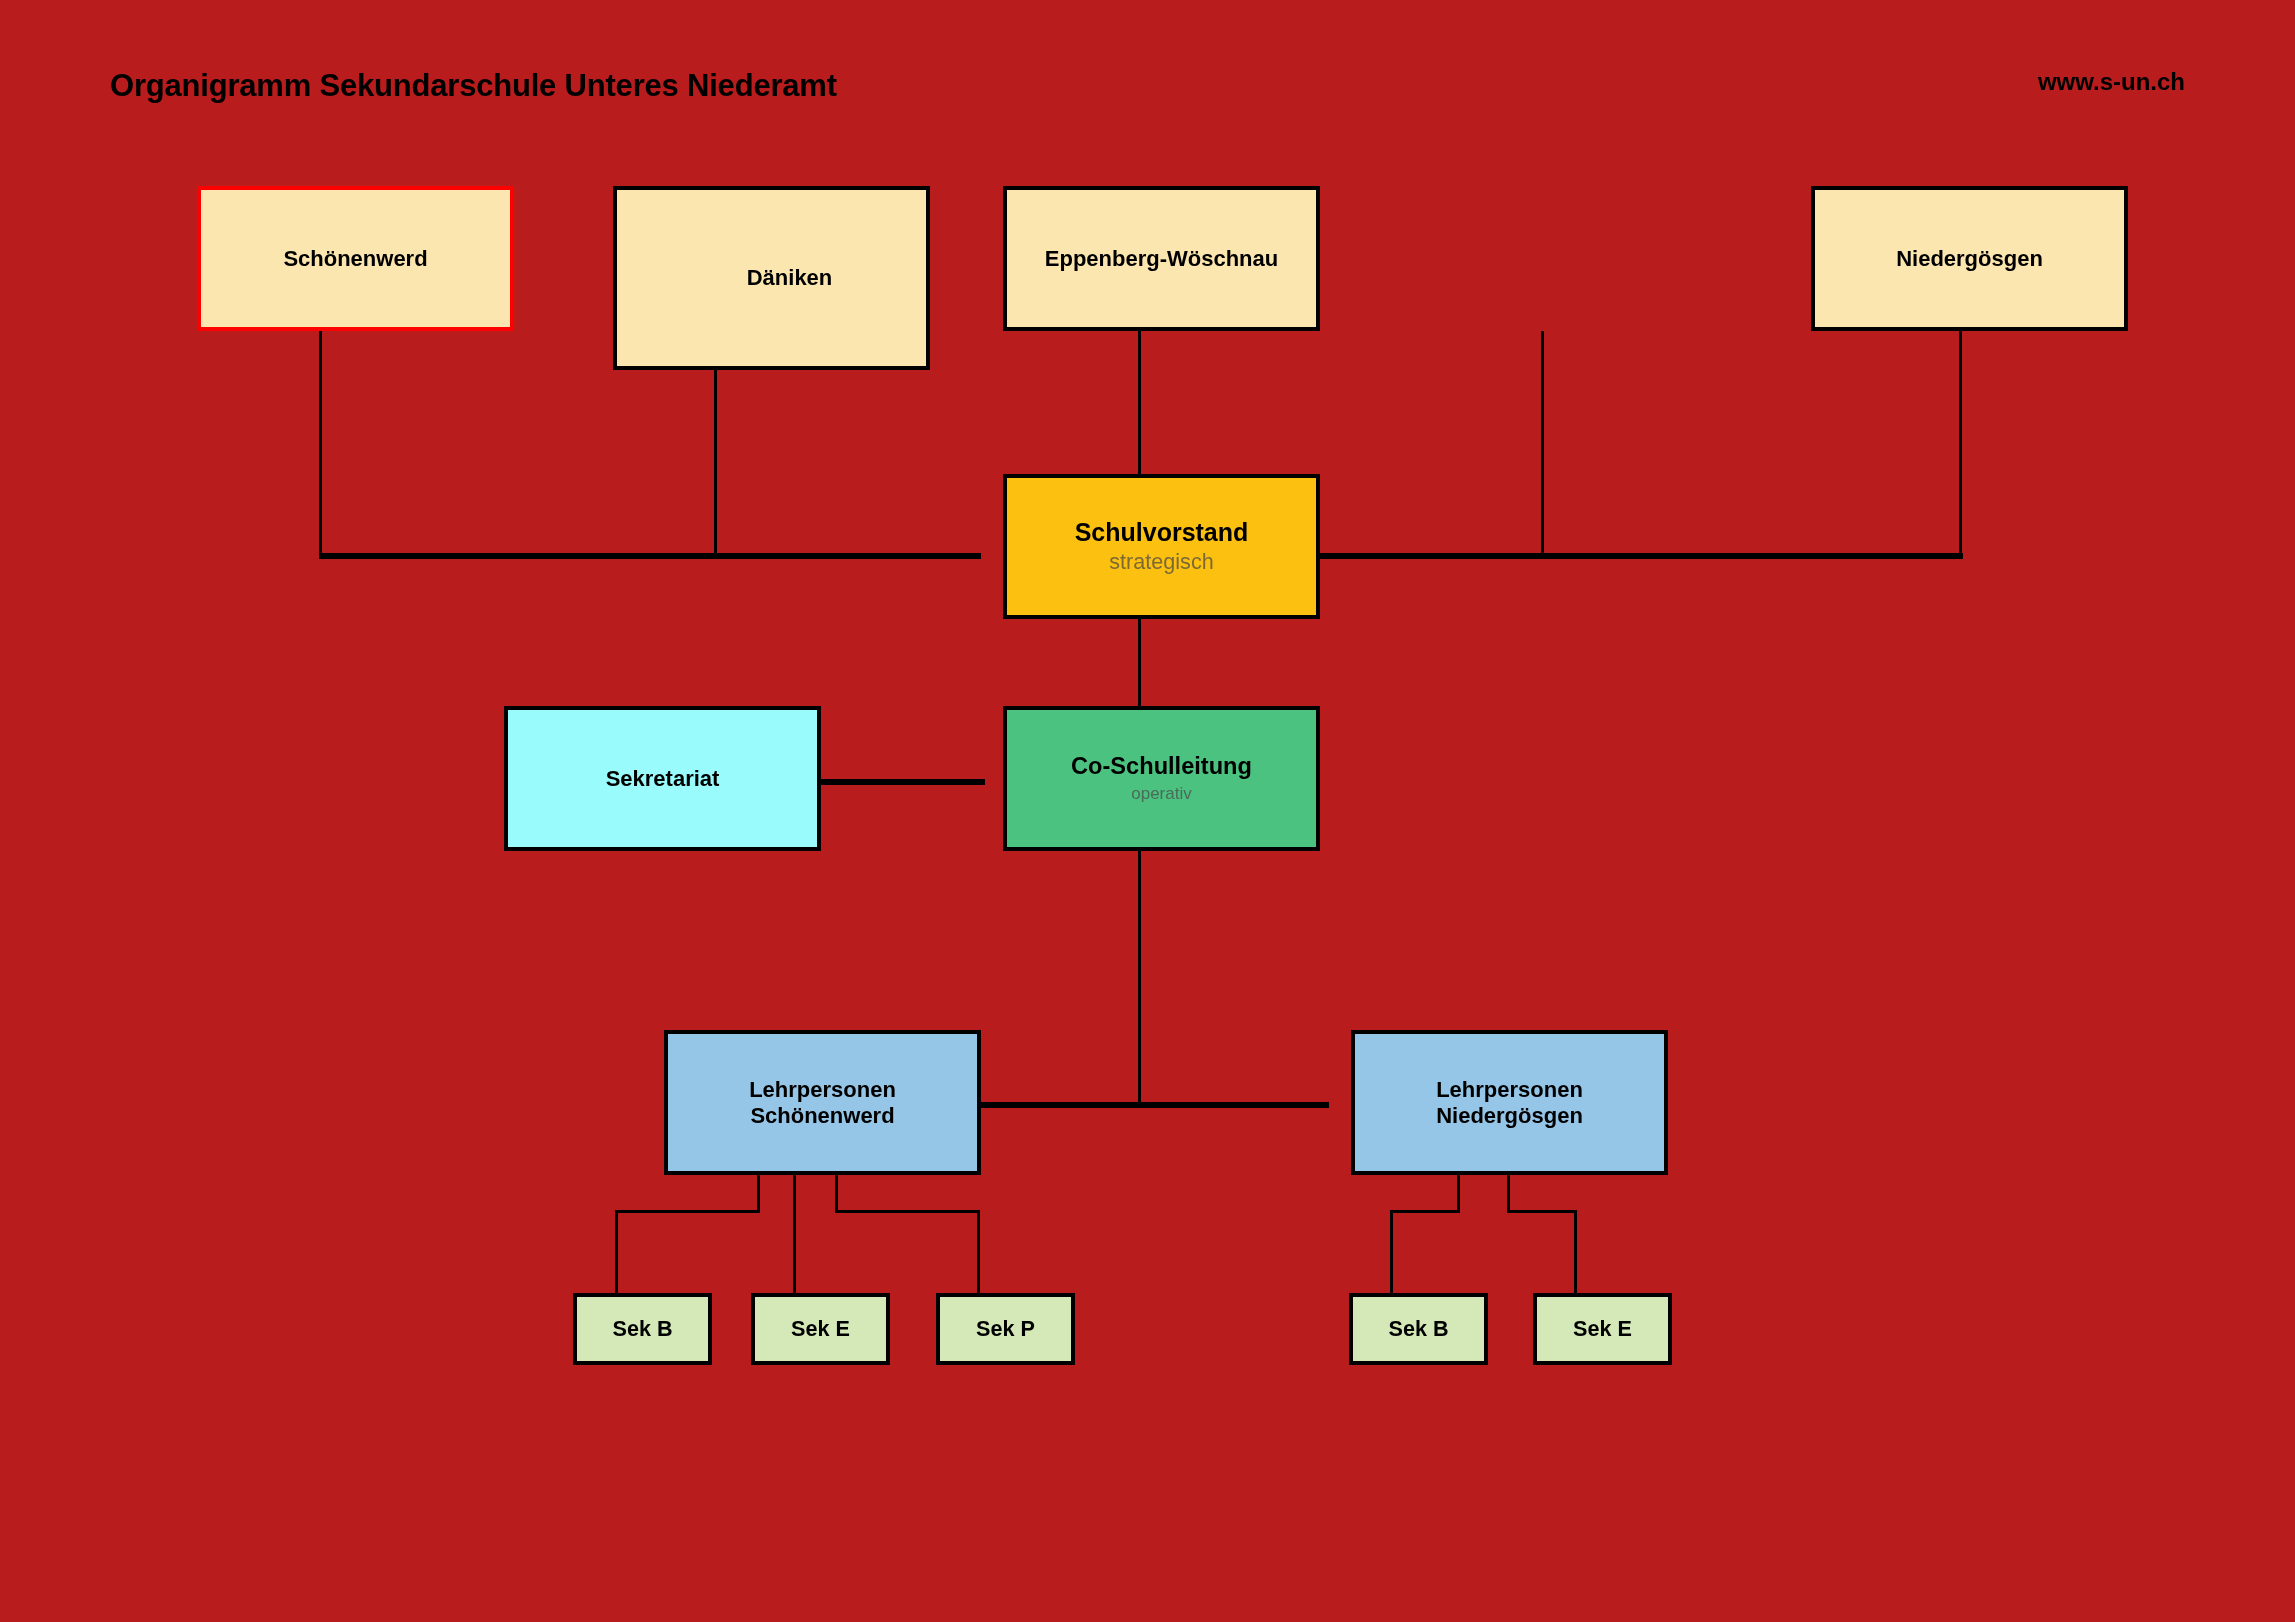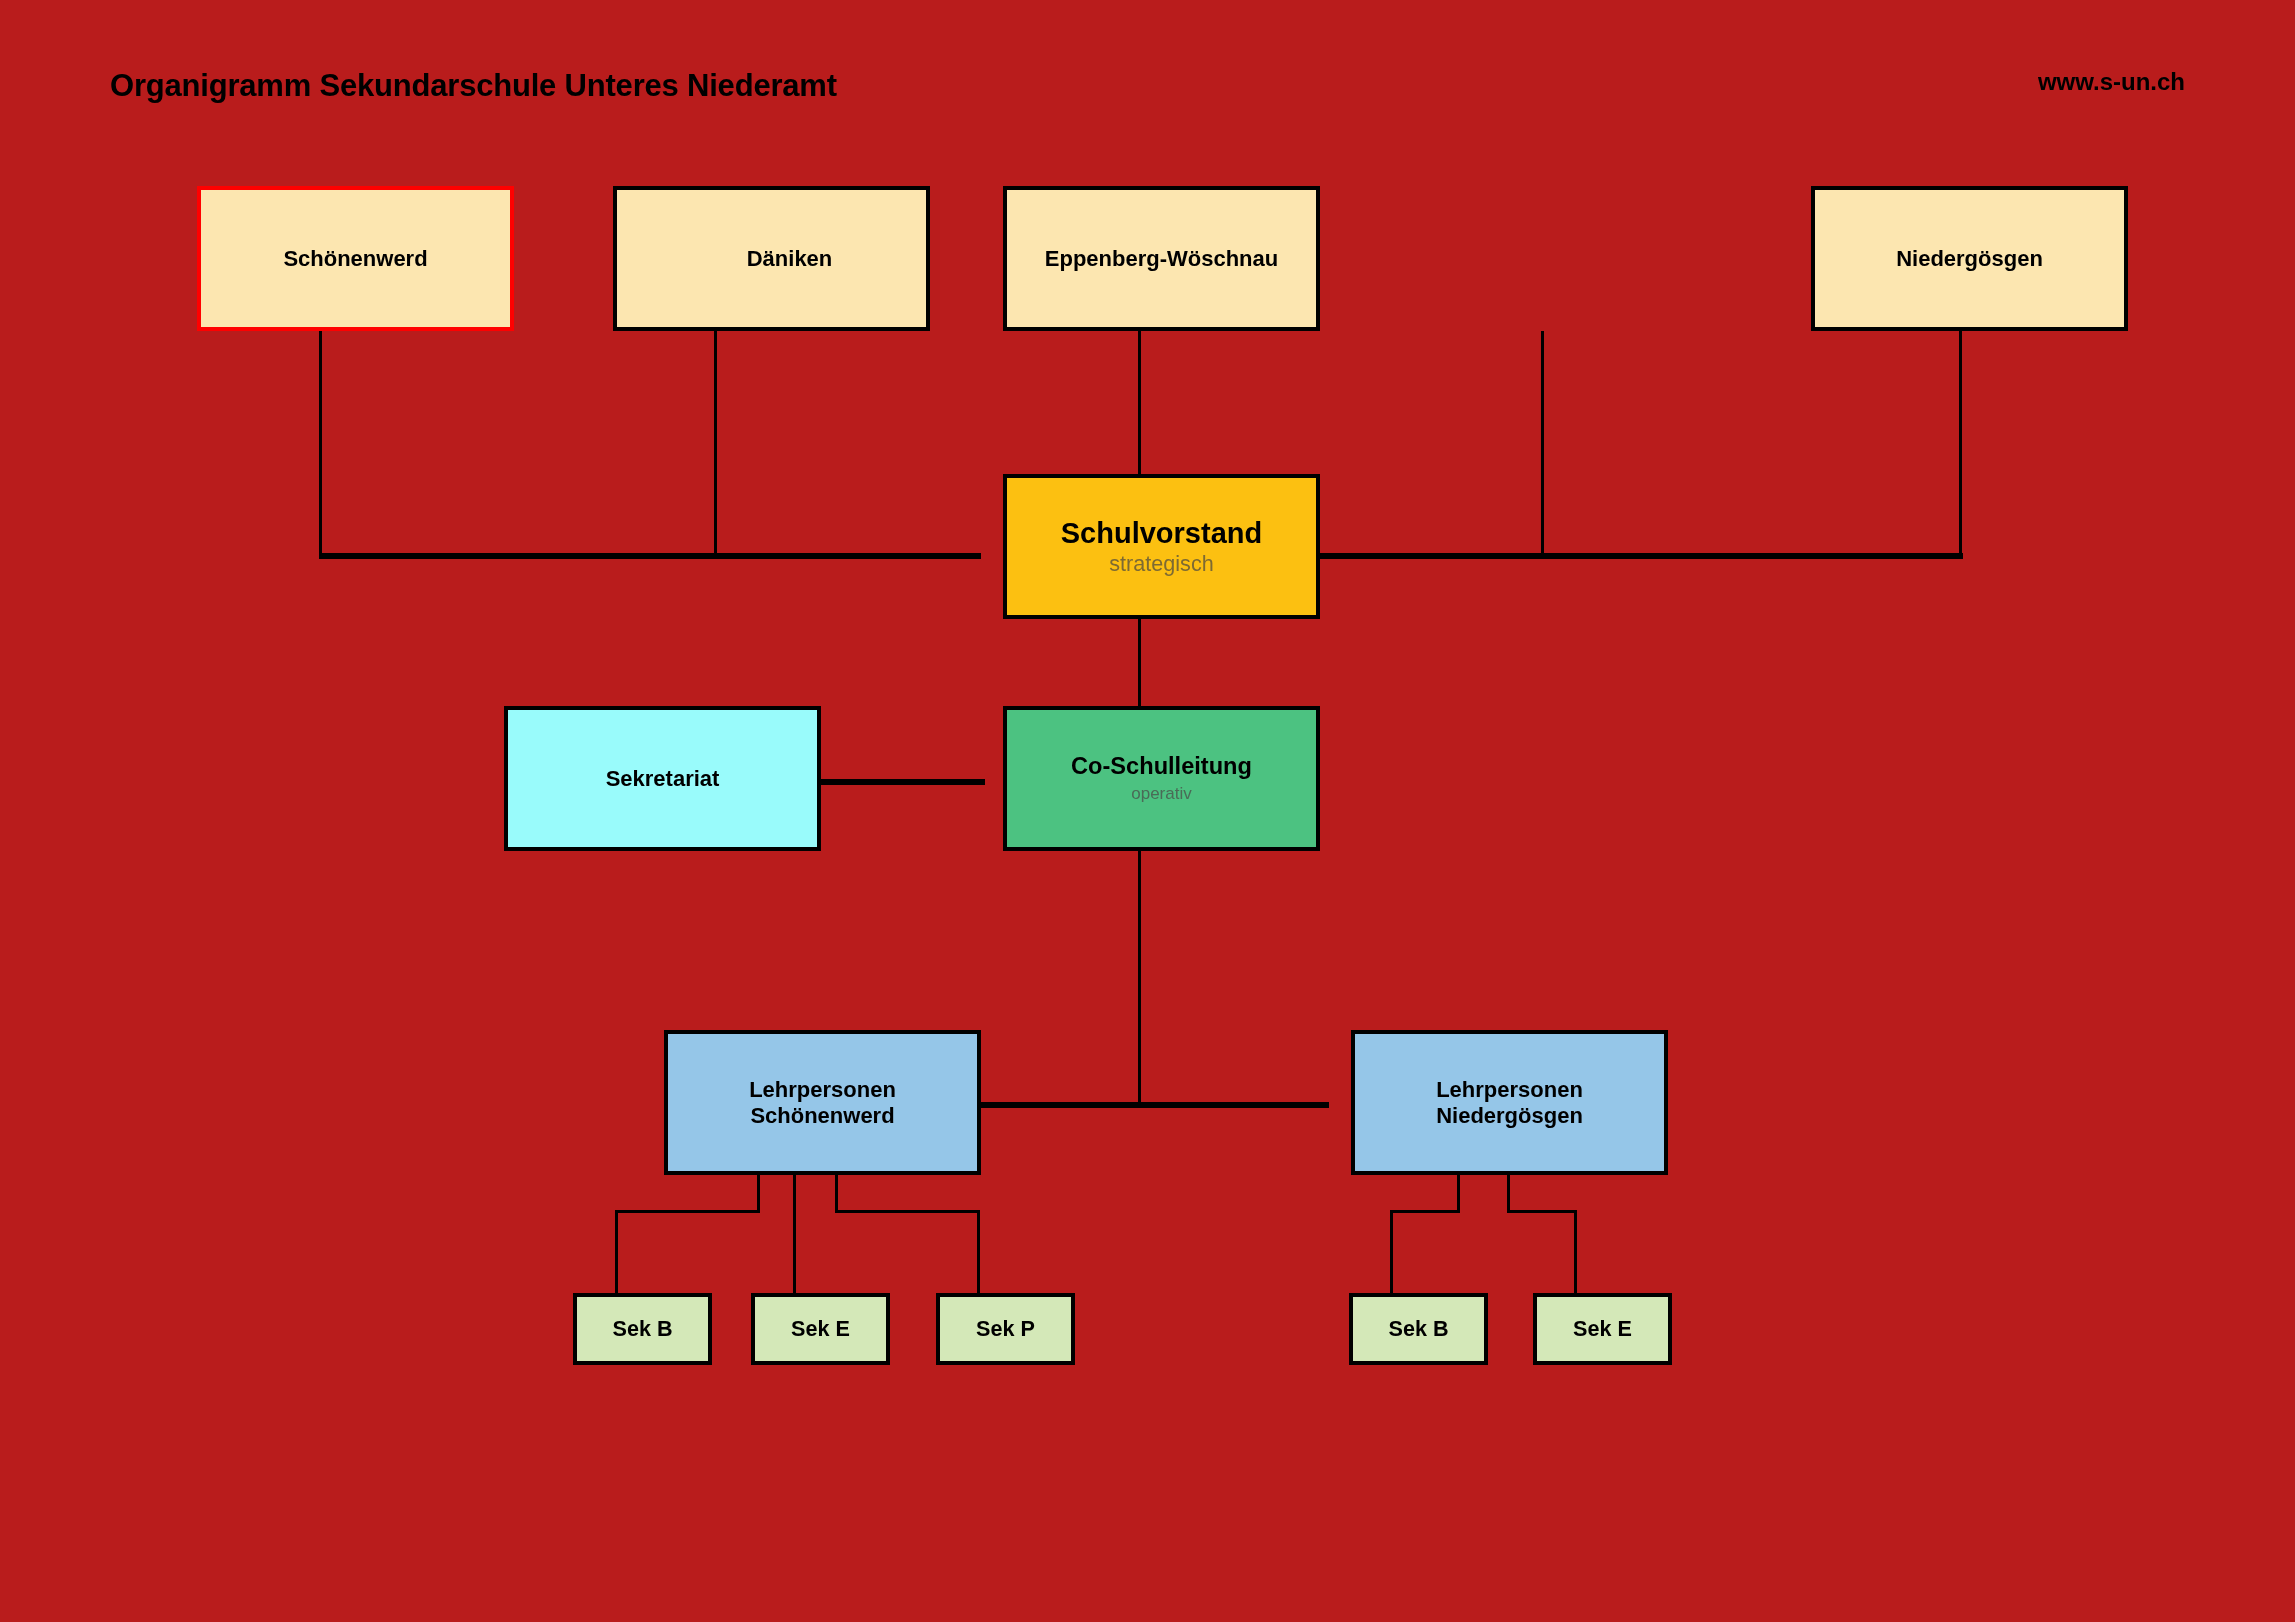--- a/index.html
+++ b/index.html
@@ -65,21 +65,21 @@
   .muni {
     background: #fce6b0;
     font-size: 22px;
   }
   .muni.flagged { border-color: #ff0000; }
 
   
   .vorstand {
     background: #fcc011;
   }
-  .vorstand .l1 { font-size: 29px; }
+  .vorstand .l1 { font-size: 25px; }
   .vorstand .l2 { font-size: 21.6px; color: #7d6a33; margin-top: 1.3px; text-align: right; }
 
   
   .sekretariat {
     background: #99fbfb;
     font-size: 22px;
   }
 
   
   .leitung {
@@ -126,21 +126,21 @@
   <div class="ln ln-thin-v" style="left:1959px; top:331px; height:225px;"></div>
 
   <div class="ln ln-thick-h" style="left:319px; top:553px; width:662px;"></div>
 
   <div class="ln ln-thick-h" style="left:1295px; top:553px; width:668px;"></div>
 
   <div class="node muni flagged" style="left:169px; top:186px; width:317px; height:145px;">
     <span class="l1">Schönenwerd</span>
   </div>
 
-  <div class="node muni" style="left:585px; top:186px; width:317px; height:145px;padding-left:36px;">
+  <div class="node muni" style="left:585px; top:186px; width:317px; height:184px;padding-left:36px;">
     <span class="l1">Däniken</span>
   </div>
 
   <div class="node muni" style="left:975px; top:186px; width:317px; height:145px;">
     <span class="l1">Eppenberg-Wöschnau</span>
   </div>
 
 
   <div class="node muni" style="left:1783px; top:186px; width:317px; height:145px;">
     <span class="l1">Niedergösgen</span>

